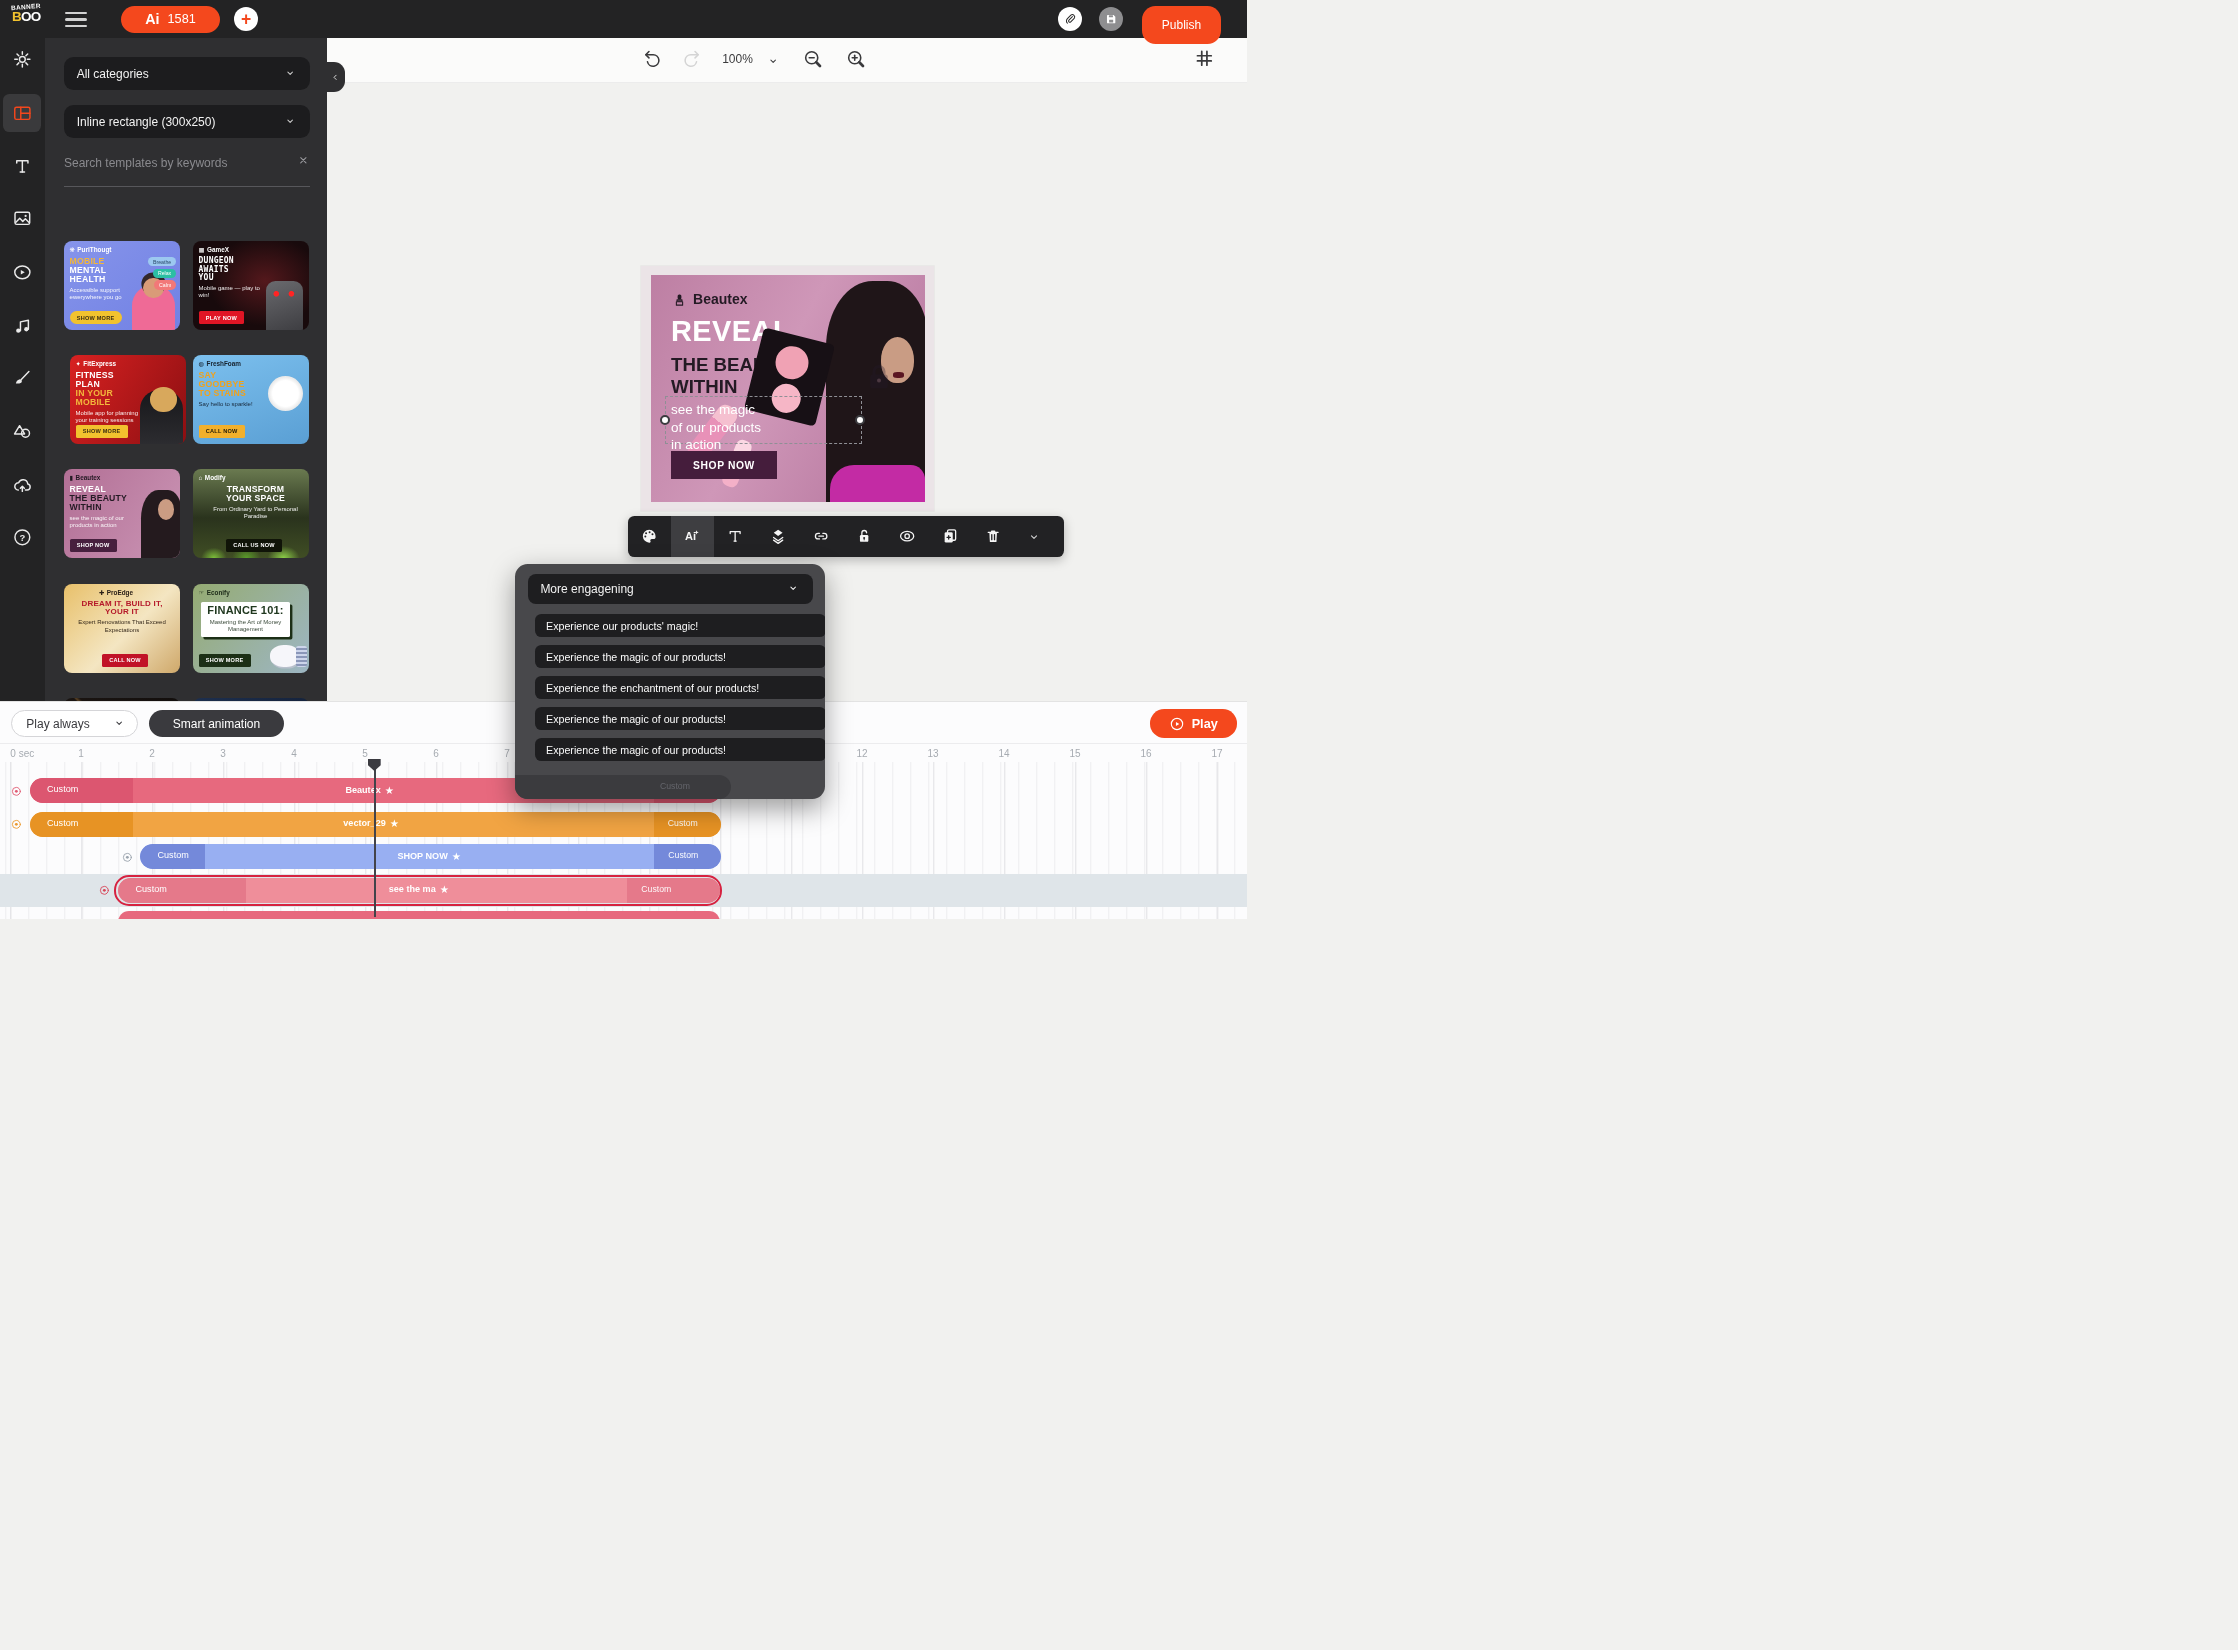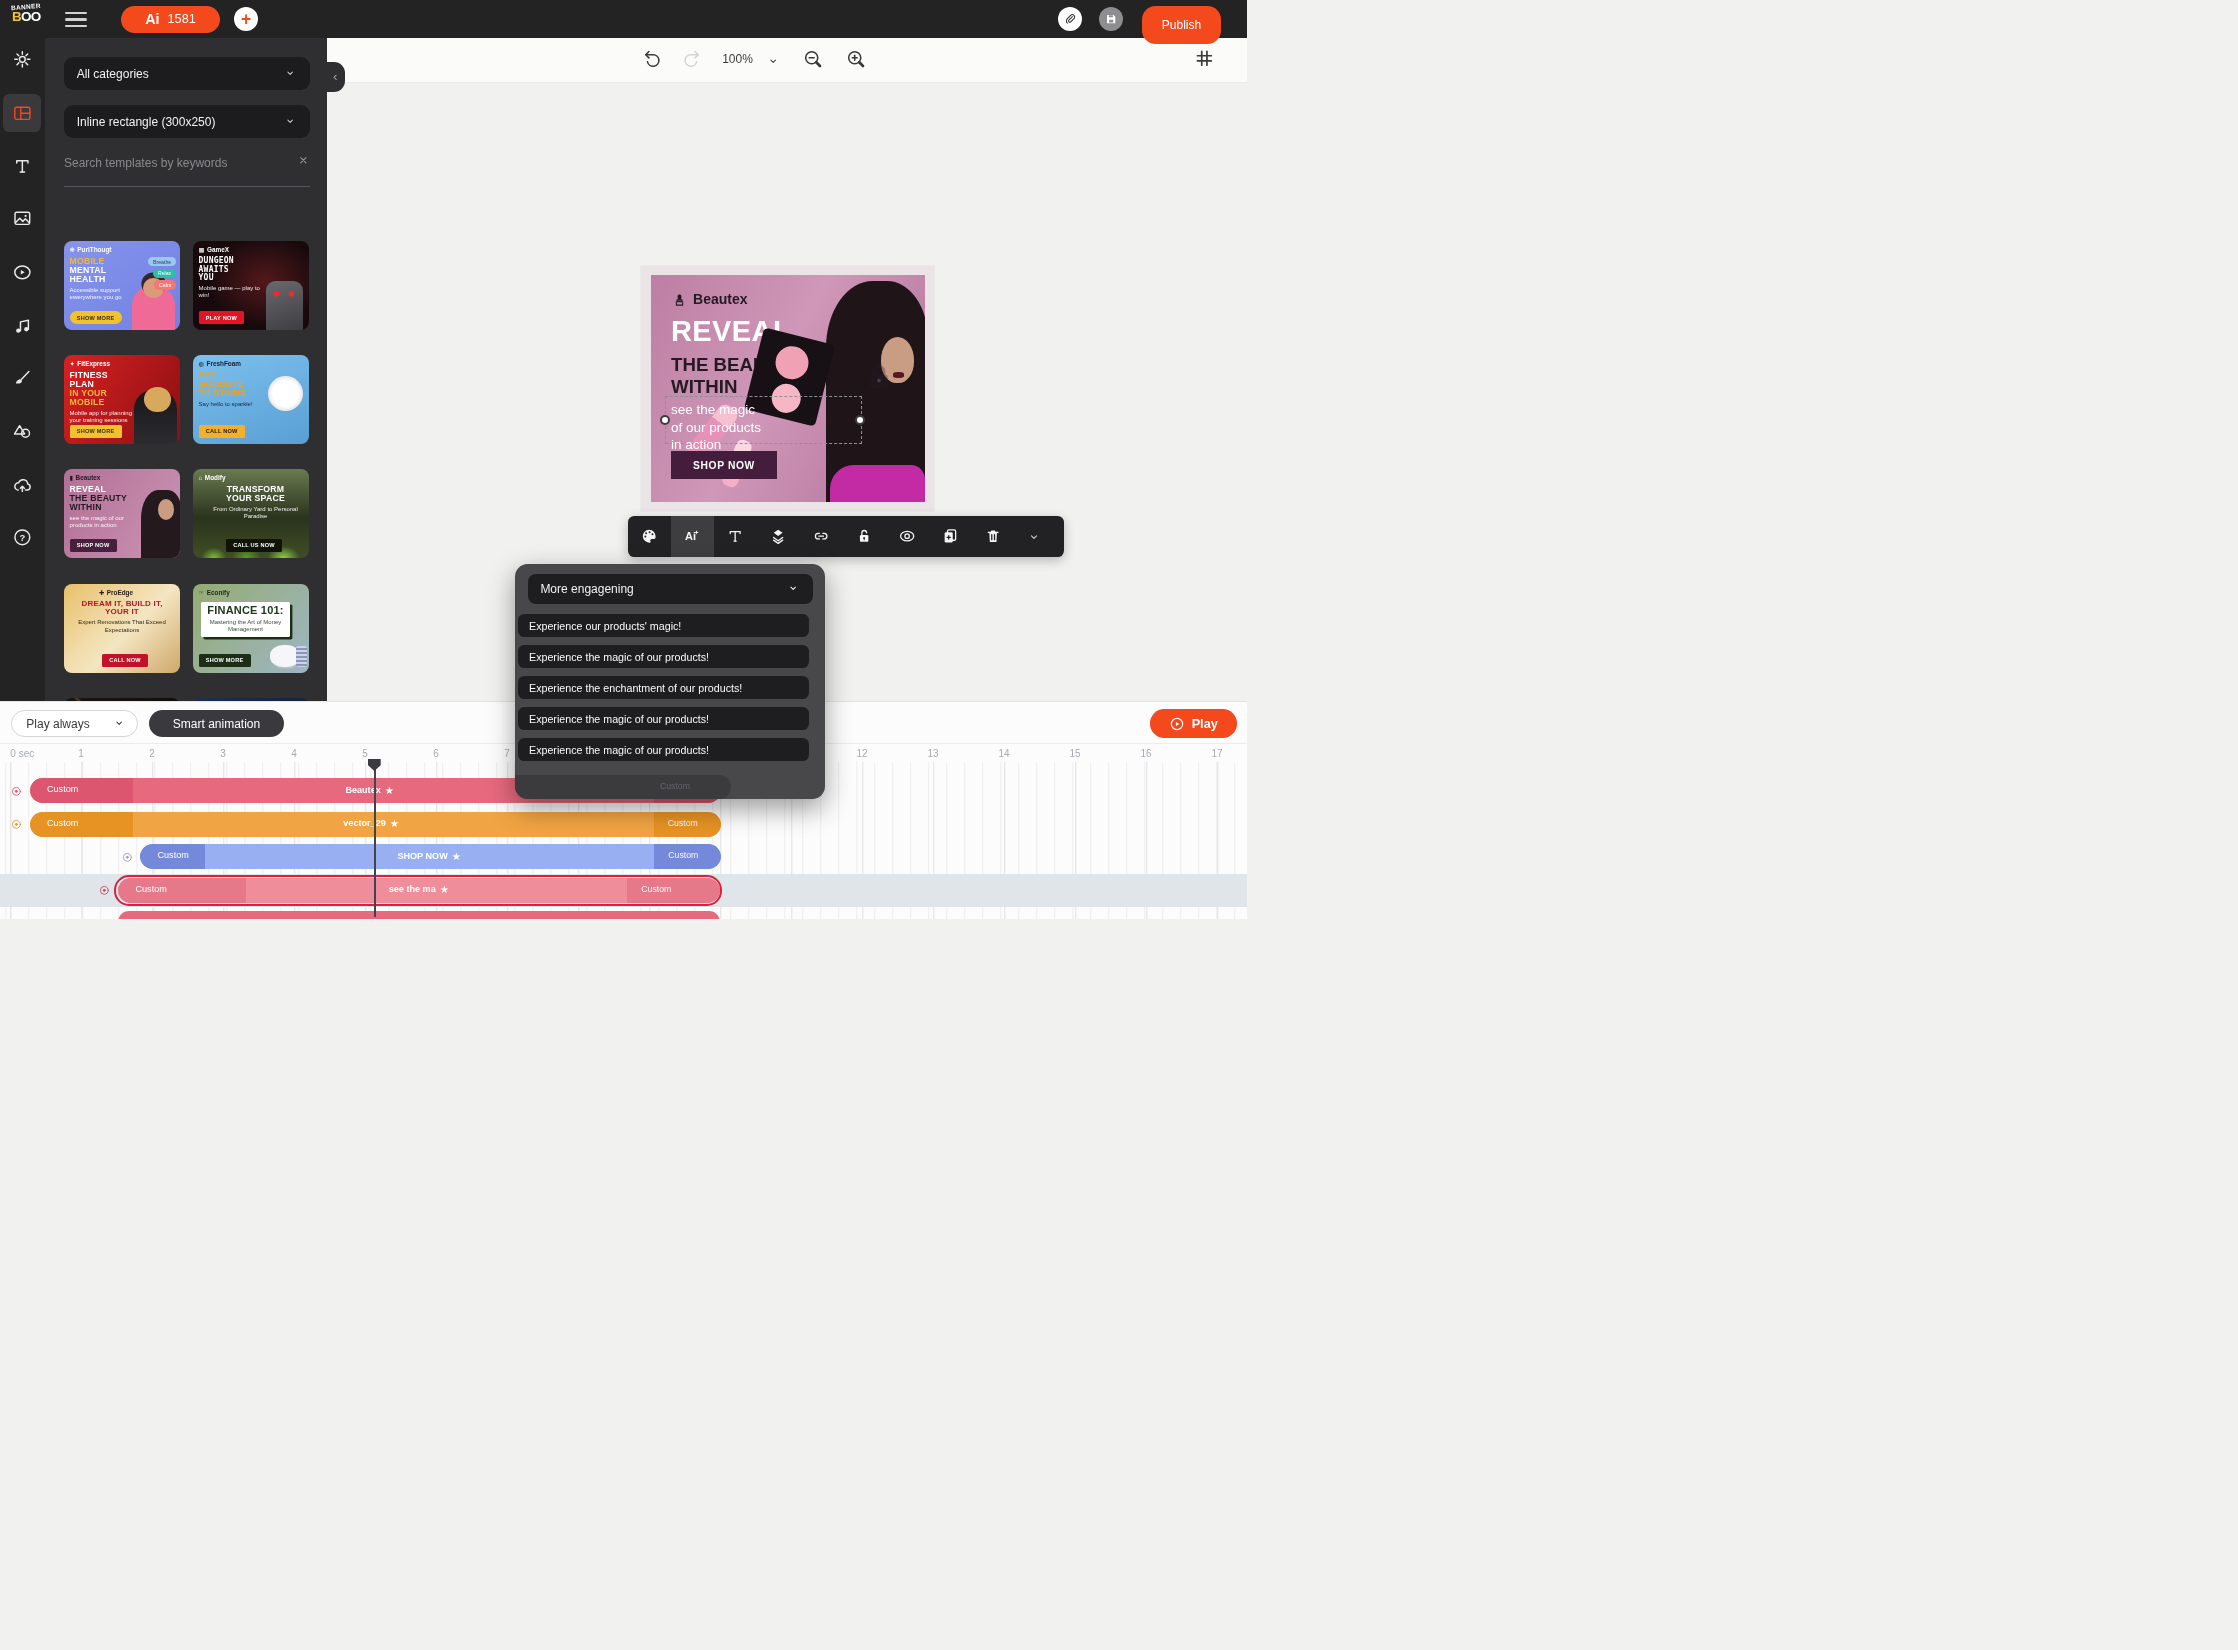--- a/index.html
+++ b/index.html
@@ -153,21 +153,21 @@
   .ft-item { width:43px; height:41px; display:flex; align-items:center; justify-content:center; color:#f5f5f5; cursor:pointer; }
   .ft-item.active { background:#3e3e41; }
   .ft-item.chev { width:38px; color:#cfcfcf; }
 
   
   .sugg { position:absolute; left:515px; top:564px; width:310px; height:235px; background:#48484b;
           border-radius:12.7px; z-index:55; box-shadow:0 9.5px 27px rgba(0,0,0,.38); overflow:hidden; }
   .sugg-dd { position:absolute; left:12.7px; top:9.5px; width:285px; height:30px; background:#1e1e20; border-radius:8px;
              color:#f2f2f2; font-size:12px; display:flex; align-items:center; padding:0 12.7px; cursor:pointer; }
   .sugg-dd .grow { flex:1; }
-  .sugg-item { position:absolute; left:3px; width:291px; height:23px; background:#1e1e20; border-radius:6.4px;
+  .sugg-item { position:absolute; left:20px; width:291px; height:23px; background:#1e1e20; border-radius:6.4px;
                color:#fafafa; font-size:10.7px; display:flex; align-items:center; padding:0 11px; cursor:pointer; }
   .sugg-ghost { position:absolute; left:0; top:211px; width:216px; height:24px; background:#3b3b3e;
                 border-radius:0 12px 12px 0; }
   .sugg-ghost span { position:absolute; left:145px; top:6.4px; font-size:8.7px; color:#64656b; }
 
   
   .timeline { position:absolute; left:0; top:701px; width:1247px; height:218px; background:#fcfcfd;
               border-top:0.8px solid #e3e3e3; z-index:42; overflow:hidden; }
   .tl-mode { position:absolute; left:11px; top:8px; width:127px; height:27px; background:#fff;
              border:1.2px solid #d5d5d8; border-radius:13.5px; font-size:12px; color:#3a3a3e;
@@ -355,21 +355,21 @@
         <div class="t-wrap">
           <div class="ttitle">
             <div style="color:#ffffff">DUNGEON</div>
             <div style="color:#ffffff">AWAITS</div>
             <div style="color:#ffffff">YOU</div>
           </div>
           <div class="tsub">Mobile game — play to win!</div>
         </div>
         <div class="tcta">PLAY NOW</div>
       </div>
-      <div class="tcard card3" style="left: 0px; top: 117px; padding-left: 8px;">
+      <div class="tcard card3" style="left: 6px; top: 117px; padding-left: 8px;">
         <div class="tbrand">
           <span>✦</span>
           <span>FitExpress</span>
         </div>
         <div class="t-wrap">
           <div class="ttitle">
             <div style="color:#ffffff">FITNESS</div>
             <div style="color:#ffffff">PLAN</div>
             <div style="color:#f2b63c">IN YOUR</div>
             <div style="color:#f2b63c">MOBILE</div>

